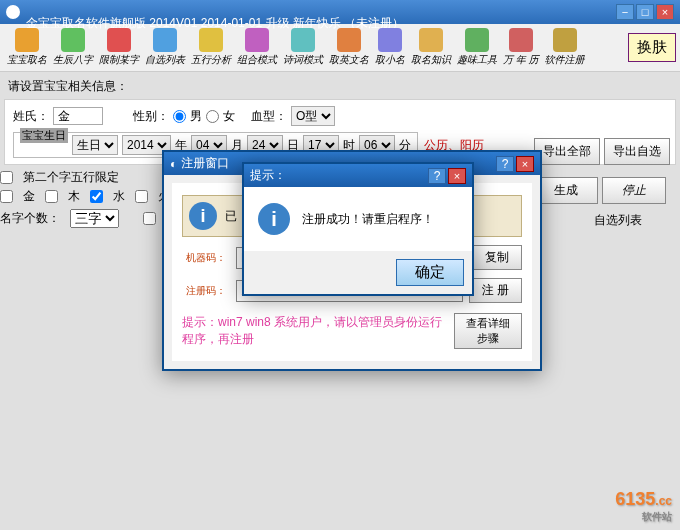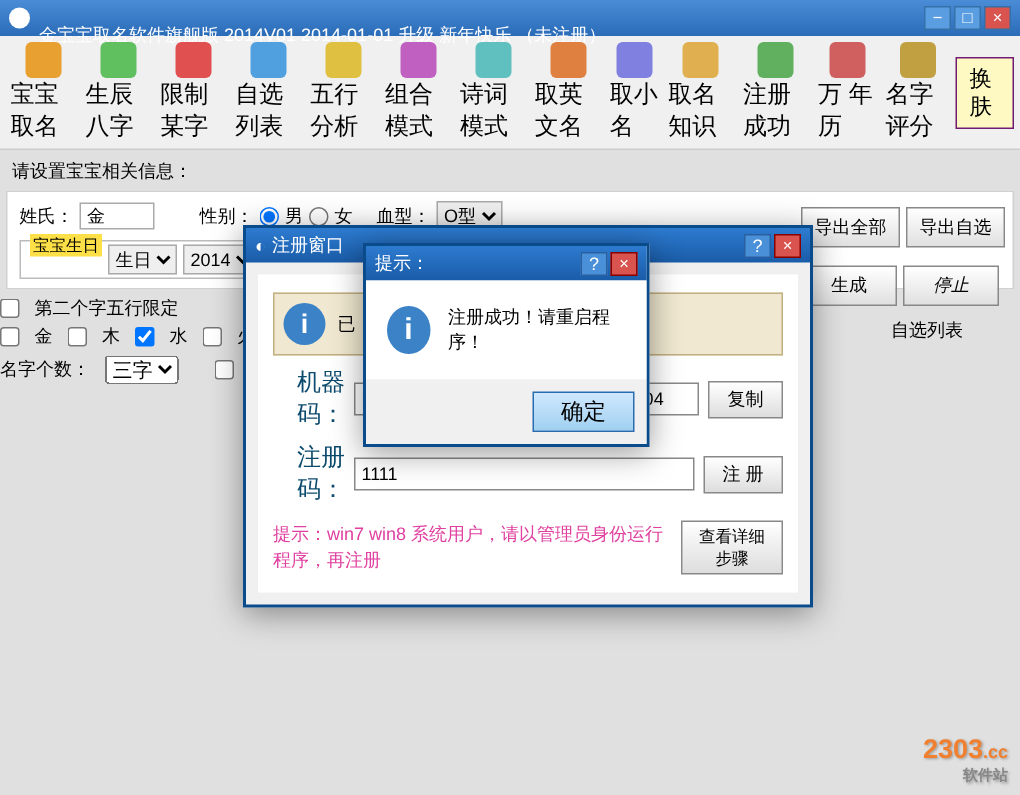--- a/index.html
+++ b/index.html
@@ -4,49 +4,49 @@
 <style>
 * { box-sizing: border-box; margin: 0; padding: 0; font-family: "Microsoft YaHei", SimSun, sans-serif; }
 body { width: 680px; height: 530px; background: #e0e0e0; overflow: hidden; position: relative; font-size: 12px; }
 .titlebar { background: linear-gradient(#4a8cd6, #2b6cb8); height: 24px; color: #fff; display: flex; align-items: center; padding: 0 6px; }
 .titlebar .icon { width: 14px; height: 14px; background: #fff; border-radius: 50%; margin-right: 6px; }
 .titlebar .title { flex: 1; font-size: 12px; margin-top: 22px; }
 .titlebar .winbtns { display: flex; gap: 2px; }
 .titlebar .winbtn { width: 18px; height: 16px; background: #5a9de0; border: 1px solid #3570a8; color: #fff; text-align: center; line-height: 14px; font-size: 11px; cursor: pointer; }
 .titlebar .winbtn.close { background: #d9534f; }
 .toolbar { background: #f0f0f0; display: flex; padding: 2px 4px; border-bottom: 1px solid #ccc; }
-.toolitem { display: flex; flex-direction: column; align-items: center; padding: 2px 3px; cursor: pointer; font-size: 16px; }
+.toolitem { display: flex; flex-direction: column; align-items: center; padding: 2px 3px; cursor: pointer; font-size: 10px; font-style: italic; }
 .toolitem .ic { width: 24px; height: 24px; border-radius: 4px; margin-bottom: 1px; }
 .toolbar .swap { margin-left: auto; padding: 4px 8px; border: 1px solid #701a75; background: #fef9c3; cursor: pointer; font-size: 15px; align-self: center; }
 .formrow { background: #fff; margin: 4px; padding: 6px 8px; border: 1px solid #d0d0d0; display: flex; align-items: center; gap: 6px; font-size: 12px; flex-wrap: wrap; }
 .formrow .grp { display: flex; align-items: center; gap: 4px; }
 .formrow input[type=text] { border: 1px solid #aaa; padding: 1px 4px; height: 18px; font-size: 12px; }
 .formrow select { border: 1px solid #aaa; height: 20px; font-size: 12px; }
 .formrow .red { color: #c00; }
 .section { margin: 4px 8px; font-size: 12px; }
 .checkrow { display: flex; gap: 10px; align-items: center; margin: 4px 0; }
 .rightbtns { position: absolute; right: 10px; top: 138px; display: flex; flex-direction: column; gap: 6px; }
 .rightbtns button { padding: 4px 8px; border: 1px solid #888; background: linear-gradient(#fff,#e0e0e0); cursor: pointer; font-size: 12px; min-width: 64px; }
 .tabhead { position: absolute; right: 38px; top: 212px; font-size: 12px; }
 .dialog { position: absolute; border: 2px solid #0a4b8c; background: #f0f0f0; box-shadow: 0 4px 20px rgba(0,0,0,0.4); }
 .dialog .dtitle { background: linear-gradient(#2d7bd0,#1a5ca8); color: #fff; padding: 3px 6px; display: flex; align-items: center; font-size: 12px; }
 .dialog .dtitle .dt { flex: 1; }
 .dialog .dtitle .dclose { width: 18px; height: 16px; background: #d9534f; color: #fff; text-align: center; line-height: 14px; font-size: 11px; cursor: pointer; border: 1px solid #800; }
 .dialog .dtitle .dq { width: 18px; height: 16px; background: #4a90d9; color: #fff; text-align: center; line-height: 14px; margin-right: 2px; cursor: pointer; border: 1px solid #2a60a0; }
 .regdlg { left: 162px; top: 150px; width: 380px; }
 .regbody { background: #fff; margin: 8px; padding: 12px 10px; }
 .regrow { display: flex; align-items: center; margin: 8px 0; gap: 6px; }
-.regrow label { color: #0c4a6e; font-size: 16px; width: 48px; text-align: right; }
+.regrow label { color: #c2410c; font-size: 10px; width: 48px; text-align: center; }
 .regrow input { flex: 1; border: 1px solid #888; padding: 3px 4px; font-size: 12px; }
 .regrow button { padding: 3px 12px; border: 1px solid #888; background: linear-gradient(#fff,#ddd); cursor: pointer; font-size: 12px; }
 .reghint { color: #e040a0; font-size: 12px; margin-top: 10px; display: flex; align-items: center; }
 .reghint button { margin-left: auto; padding: 2px 6px; border: 1px solid #888; background: linear-gradient(#fff,#ddd); cursor: pointer; font-size: 11px; }
 .regdone { background: #f0e8d0; border: 1px solid #c0b080; padding: 6px; margin-bottom: 6px; font-size: 12px; display:flex; align-items:center; gap:8px;}
 .regdone .ric { width:28px; height:28px; background:#3b82c7; border-radius:50%; color:#fff; text-align:center; line-height:28px; font-size:18px; font-weight:bold;}
-.msgdlg { left: 242px; top: 162px; width: 191px; }
+.msgdlg { left: 242px; top: 162px; width: 232px; }
 .msgbody { background: #fff; padding: 16px 14px; display: flex; align-items: center; gap: 12px; }
 .msgbody .mic { width: 32px; height: 32px; background: #3b82c7; border-radius: 50%; color: #fff; text-align: center; line-height: 32px; font-size: 20px; font-weight: bold; }
 .msgfoot { background: #f0f0f0; padding: 8px; text-align: right; }
 .msgfoot button { padding: 3px 18px; border: 1px solid #2a6cb0; background: linear-gradient(#d0e8ff,#a0d0f0); cursor: pointer; font-size: 15px; }
 .watermark { position: absolute; right: 8px; bottom: 6px; font-size: 18px; font-weight: bold; color: #f08030; text-shadow: 1px 1px 2px rgba(0,0,0,0.3); }
 .watermark .sub { font-size: 10px; color: #888; display: block; text-align: right; }
 </style>
 </head>
 <body>
 
@@ -96,29 +96,29 @@
     <div class="toolitem">
       <div class="ic" style="background: rgb(128, 128, 224);"></div>
       <span>取小名</span>
     </div>
     <div class="toolitem">
       <div class="ic" style="background: rgb(224, 176, 80);"></div>
       <span>取名知识</span>
     </div>
     <div class="toolitem">
       <div class="ic" style="background: rgb(96, 176, 96);"></div>
-      <span>注册成功</span>
+      <span>趣味工具</span>
     </div>
     <div class="toolitem">
       <div class="ic" style="background: rgb(208, 96, 96);"></div>
       <span>万 年 历</span>
     </div>
     <div class="toolitem">
       <div class="ic" style="background: rgb(192, 160, 64);"></div>
-      <span>名字评分</span>
+      <span>软件注册</span>
     </div>
     <div class="swap">换肤</div>
   </div>
 
 <div class="section" style="margin-top:6px;">请设置宝宝相关信息：</div>
 
 <div class="formrow">
   <div class="grp">
     <span>姓氏：</span>
     <input type="text" style="width: 50px;" value="金">
@@ -128,21 +128,21 @@
     <input type="radio" checked="" style="">
       <span>男</span>
     <input type="radio" style="">
       <span>女</span>
   </div>
   <div class="grp" style="margin-left:10px;">
     <span>血型：</span>
     <select><option>O型</option></select>
   </div>
   <div class="grp" style="border:1px solid #bbb; padding:2px 6px;">
-    <span style="position:relative; top:-10px; background:#fde047; padding:0 2px; font-size:11px;font-family:Liberation Serif, serif;">宝宝生日</span>
+    <span style="position:relative; top:-10px; background:#a3a3a3; padding:0 2px; font-size:11px;font-family:Liberation Serif, serif;">宝宝生日</span>
     <select><option>生日</option></select>
     <select><option>2014</option></select>
       <span>年</span>
     <select><option>04</option></select>
       <span>月</span>
     <select><option>24</option></select>
       <span>日</span>
     <select><option>17</option></select>
       <span>时</span>
     <select><option>06</option></select>
@@ -226,15 +226,15 @@
   <div class="msgbody">
     <span class="mic">i</span>
     <span>注册成功！请重启程序！</span>
   </div>
   <div class="msgfoot">
     <button>确定</button>
   </div>
 </div>
 
 <div class="watermark">
-  <span>2303</span><span style="font-size:12px;">.cc</span>
+  <span>6135</span><span style="font-size:12px;">.cc</span>
   <span class="sub">软件站</span>
 </div>
 
 </body></html>

